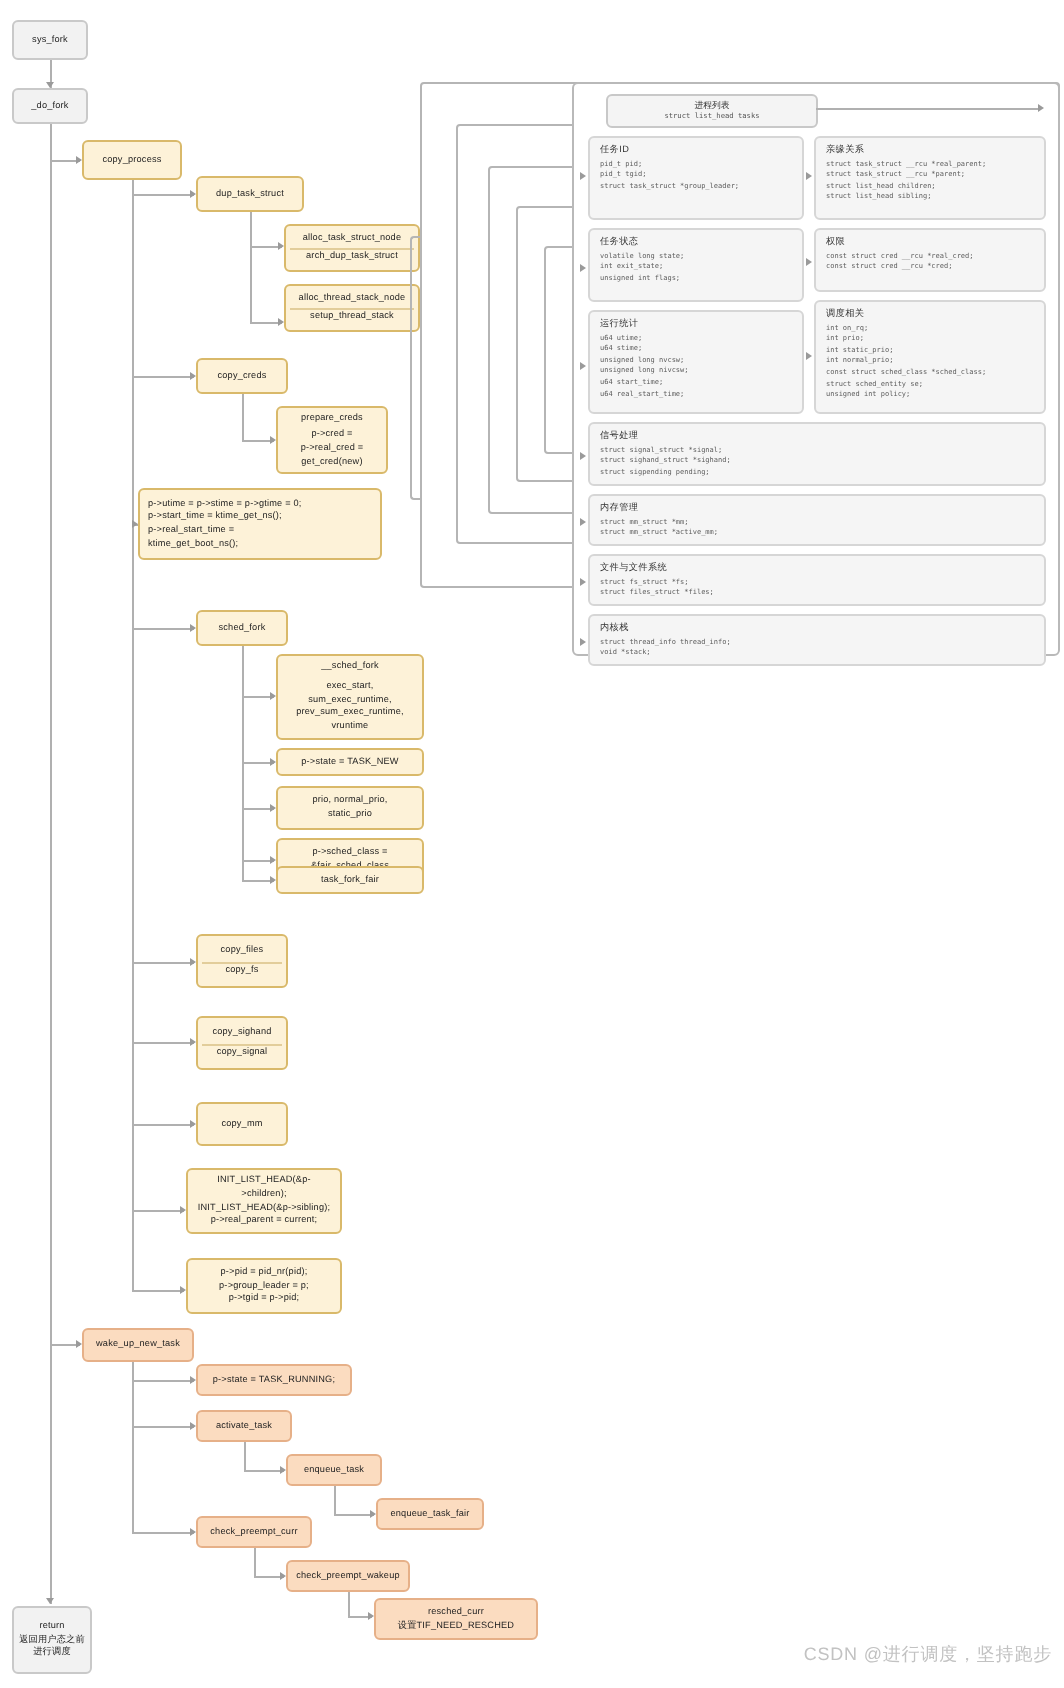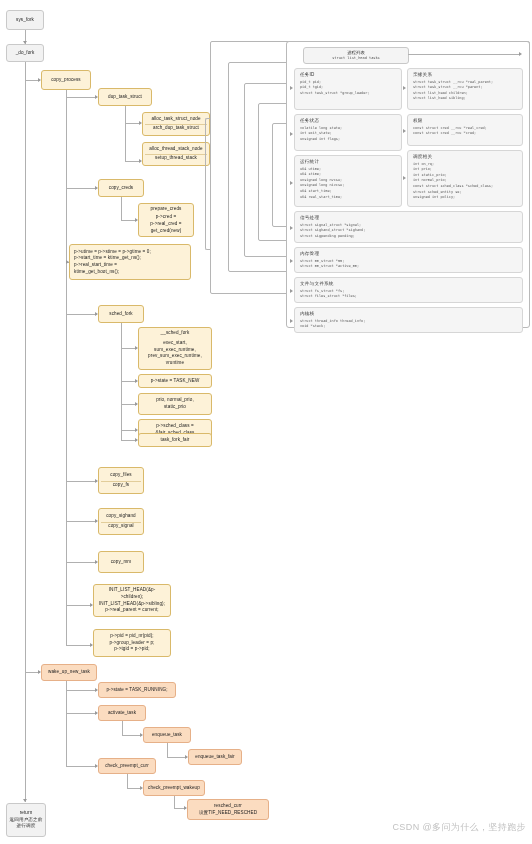--- a/index.html
+++ b/index.html
@@ -431,15 +431,15 @@
     <div class="arrow" style="left:3px;top:247px;"></div>
     <div class="arrow" style="left:3px;top:277px;"></div>
     <div class="arrow" style="left:116px;top:44px;"></div>
     <div class="arrow" style="left:116px;top:87px;"></div>
     <div class="arrow" style="left:116px;top:134px;"></div>
   </div>
 
   <div class="h" style="left:408px;top:54px;width:112px;"></div>
   <div class="arrow" style="left:519px;top:52px;"></div>
 
-  <div id="watermark">CSDN @多问为什么，坚持跑步</div>
+  <div id="watermark">CSDN @进行调度，坚持跑步</div>
 
 </div>
 
 </body></html>

